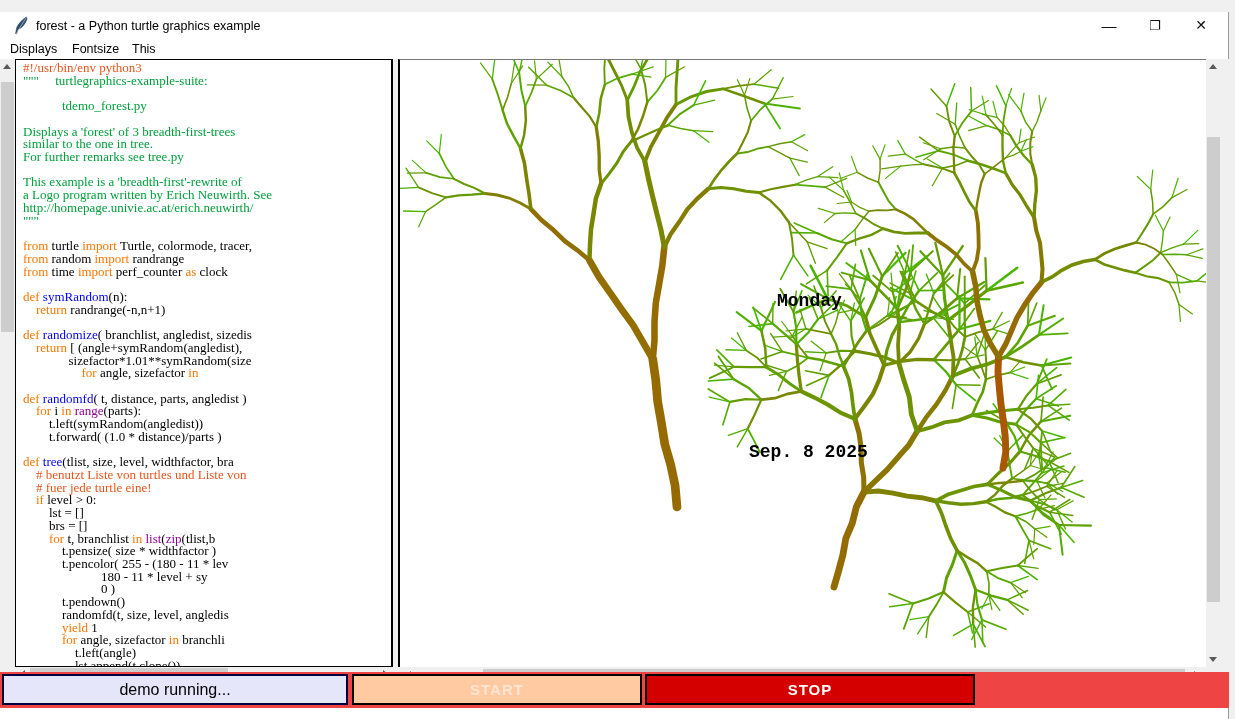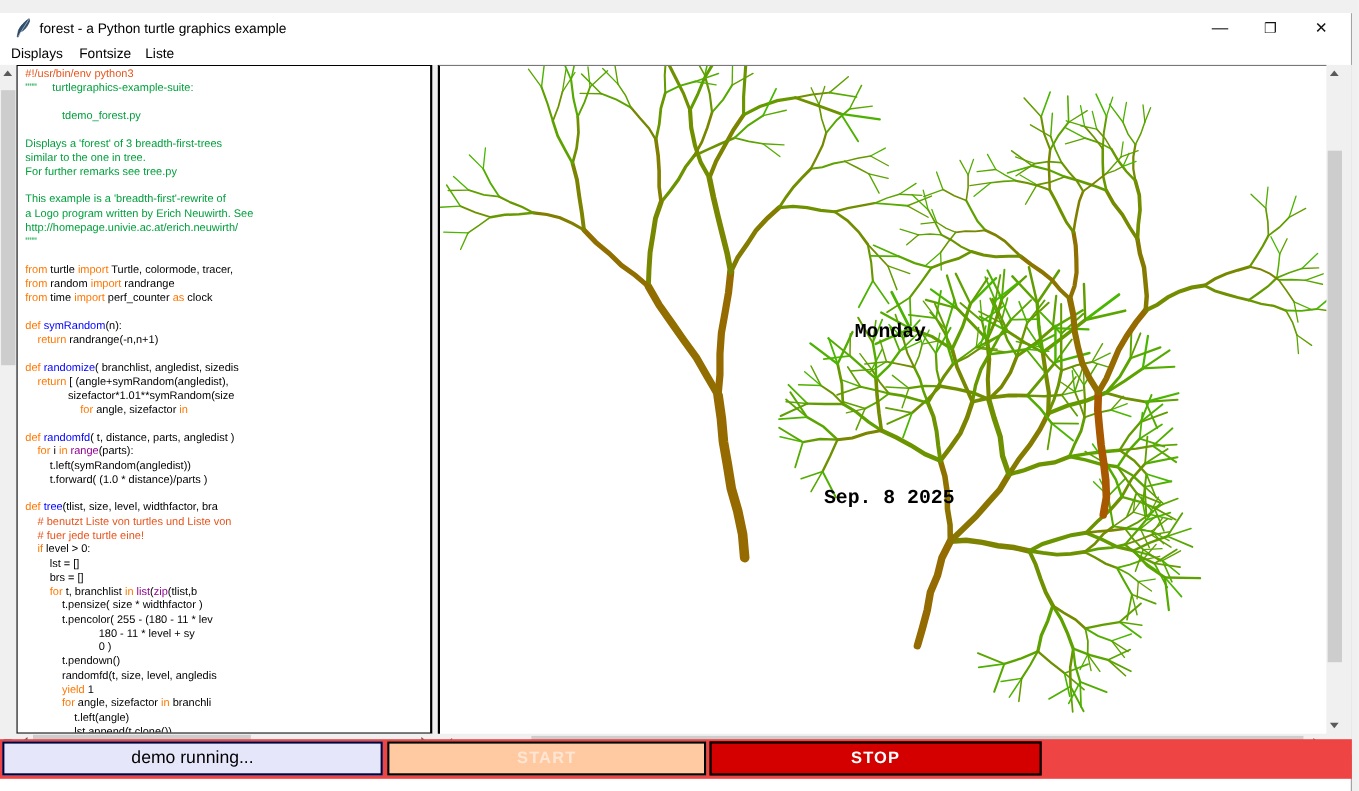--- a/index.html
+++ b/index.html
@@ -31,42 +31,42 @@
   .arr { position:absolute; width:0; height:0; }
   .arr-up    { border-left:4px solid transparent; border-right:4px solid transparent; border-bottom:5px solid #5a5a5a; }
   .arr-down  { border-left:4px solid transparent; border-right:4px solid transparent; border-top:5px solid #5a5a5a; }
   .arr-left  { border-top:4px solid transparent; border-bottom:4px solid transparent; border-right:5px solid #5a5a5a; }
   .arr-right { border-top:4px solid transparent; border-bottom:4px solid transparent; border-left:5px solid #5a5a5a; }
 
   
   #codepane { position:absolute; left:15px; top:0px; width:378px; height:608px; background:#ffffff;
               border:1px solid #000; border-right:2px solid #000; overflow:hidden; }
   #code { position:absolute; left:7px; top:2px; white-space:pre;
-          font-family:Liberation Sans, sans-serif; font-size:10px; }
+          font-family:Liberation Serif, serif; font-size:13px; }
   .cl { height:12.72px; line-height:12.8px; white-space:pre; }
   .tok-n { color:#000000; }
   .tok-k { color:#ff7700; }
   .tok-c { color:#e8541c; }
   .tok-s { color:#00a03c; }
   .tok-d { color:#0000ff; }
   .tok-b { color:#900090; }
 
   
   #canvas-wrap { position:absolute; left:398px; top:0px; width:808px; height:608px;
                  border-left:2px solid #000; border-top:1px solid #777; background:#ffffff;text-align:right; }
   #cv { display:block; width:806px; height:607px; }
 
   
   #bottombar { position:absolute; left:0; top:660px; width:1229px; height:36px; background:#ef4444; }
   #status-field { position:absolute; left:2px; top:2px; width:346px; height:31px; background:#e6e6fa;
                   border:2px solid #000040; text-align:center; line-height:27px; font-size:16px; color:#000; }
   .demo-btn { position:absolute; top:2px; height:31px; border:2px solid #000; text-align:center;
               line-height:27px; font-size:15px; font-weight:bold; letter-spacing:1px; cursor:default; }
   #btn-start { left:352px; width:290px; background:#ffc9a1; color:#ffe6d4; }
-  #btn-stop  { left:645px; width:302px; background:#d40000; color:#ffffff; }
+  #btn-stop  { left:645px; width:330px; background:#d40000; color:#ffffff; }
   #btn-clear { left:934px; width:292px; background:#ffc9a1; color:#ffe6d4; }
 </style>
 </head>
 <body>
 
 <div id="win">
 
   <div id="titlebar">
     <svg id="title-icon" viewBox="0 0 16 19">
       <path d="M13.5 1 C10 3 5.5 7.5 3.8 11.5 L2.6 17.5 L3.6 17.6 L5.2 13.0 C8.6 12.6 12.2 8.0 13.9 3.2 Z" fill="#2f4f6f" stroke="#1c3450" stroke-width="0.6"></path>
@@ -74,21 +74,21 @@
     </svg>
     <span id="title-text">forest - a Python turtle graphics example</span>
     <span id="btn-min" class="winctl">—</span>
     <span id="btn-max" class="winctl">❐</span>
     <span id="btn-close" class="winctl">✕</span>
   </div>
 
   <div id="menubar">
     <span class="menu-item" style="left:6px">Displays</span>
     <span class="menu-item" style="left:68px">Fontsize</span>
-    <span class="menu-item" style="left:128px">Liste</span>
+    <span class="menu-item" style="left:128px">This</span>
   </div>
 
   <div id="main">
 
     <div class="sb-track" style="left:0;top:0;width:15px;height:623px">
       <div class="arr arr-up" style="left:3px;top:5px"></div>
       <div class="sb-thumb" style="left:1px;top:23px;width:13px;height:250px"></div>
       <div class="arr arr-down" style="left:3px;top:613px"></div>
     </div>
 

